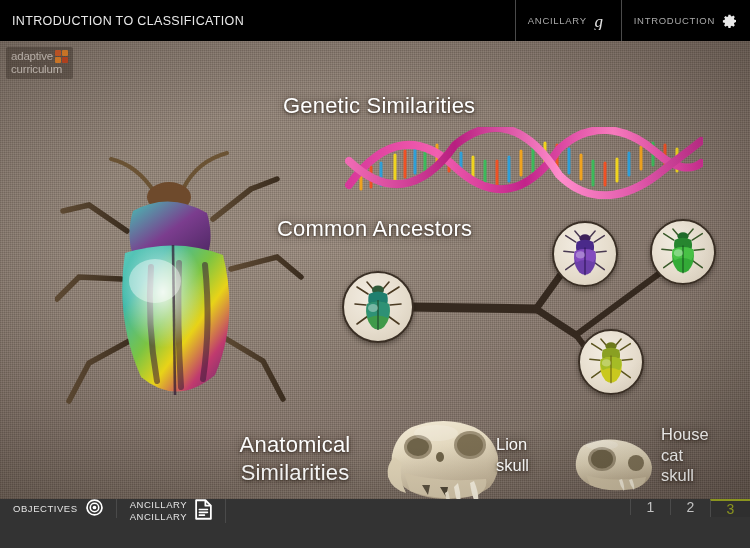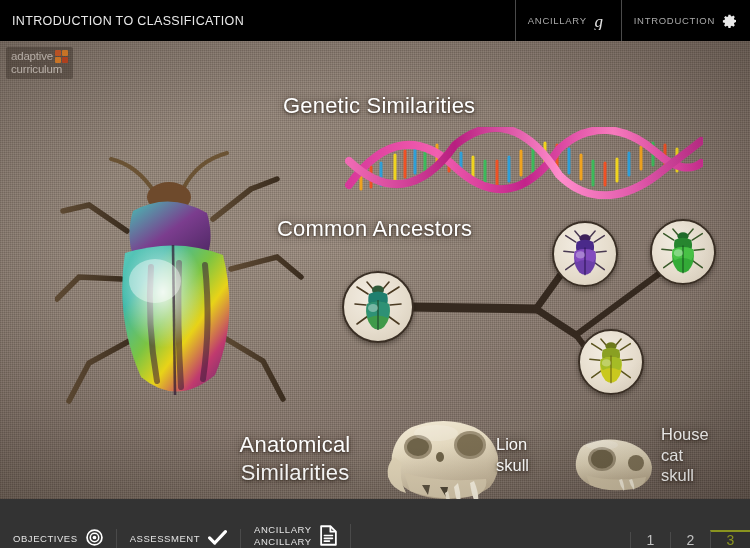--- a/index.html
+++ b/index.html
@@ -164,21 +164,21 @@
   #cat-skull  { position: absolute; top: 392px; left: 568px; width: 92px; height: 62px; }
 
   
   #bottombar {
     position: absolute;
     bottom: 0; left: 0;
     width: 750px;
     height: 49px;
     background: #333333;
     display: flex;
-    align-items: flex-end;
+    align-items: flex-start;
   }
   .bottom-btn {
     display: flex;
     align-items: center;
     justify-content: center;
     gap: 8px;
     padding: 0 13px;
     border-right: 1px solid #4a4a4a;
     color: #e4e4e4;
     font-size: 9.5px;
@@ -521,28 +521,20 @@
       <span>OBJECTIVES</span>
       <span>
         <svg width="17" height="17" viewBox="0 0 24 24">
           <circle cx="12" cy="12" r="10.5" fill="none" stroke="#ffffff" stroke-width="2.4"></circle>
           <circle cx="12" cy="12" r="6" fill="none" stroke="#ffffff" stroke-width="2.2"></circle>
           <circle cx="12" cy="12" r="2.6" fill="#ffffff"></circle>
         </svg>
       </span>
     </div>
 
-    <div class="bottom-btn">
-      <span>ASSESSMENT</span>
-      <span>
-        <svg width="19" height="17" viewBox="0 0 24 20">
-          <path d="M2 10.5 L8.5 17 L22 2.5" fill="none" stroke="#ffffff" stroke-width="4" stroke-linecap="round" stroke-linejoin="round"></path>
-        </svg>
-      </span>
-    </div>
 
     <div class="bottom-btn">
       <span class="lbl2">
         <span style="display:block">ANCILLARY</span>
         <span style="display:block">ANCILLARY</span>
       </span>
       <span>
         <svg width="17" height="21" viewBox="0 0 18 22">
           <path d="M1.2 1.2 H11 L16.8 7 V20.8 H1.2 Z" fill="none" stroke="#ffffff" stroke-width="1.9" stroke-linejoin="round"></path>
           <path d="M11 1.4 V7 H16.6" fill="none" stroke="#ffffff" stroke-width="1.9" stroke-linejoin="round"></path>

